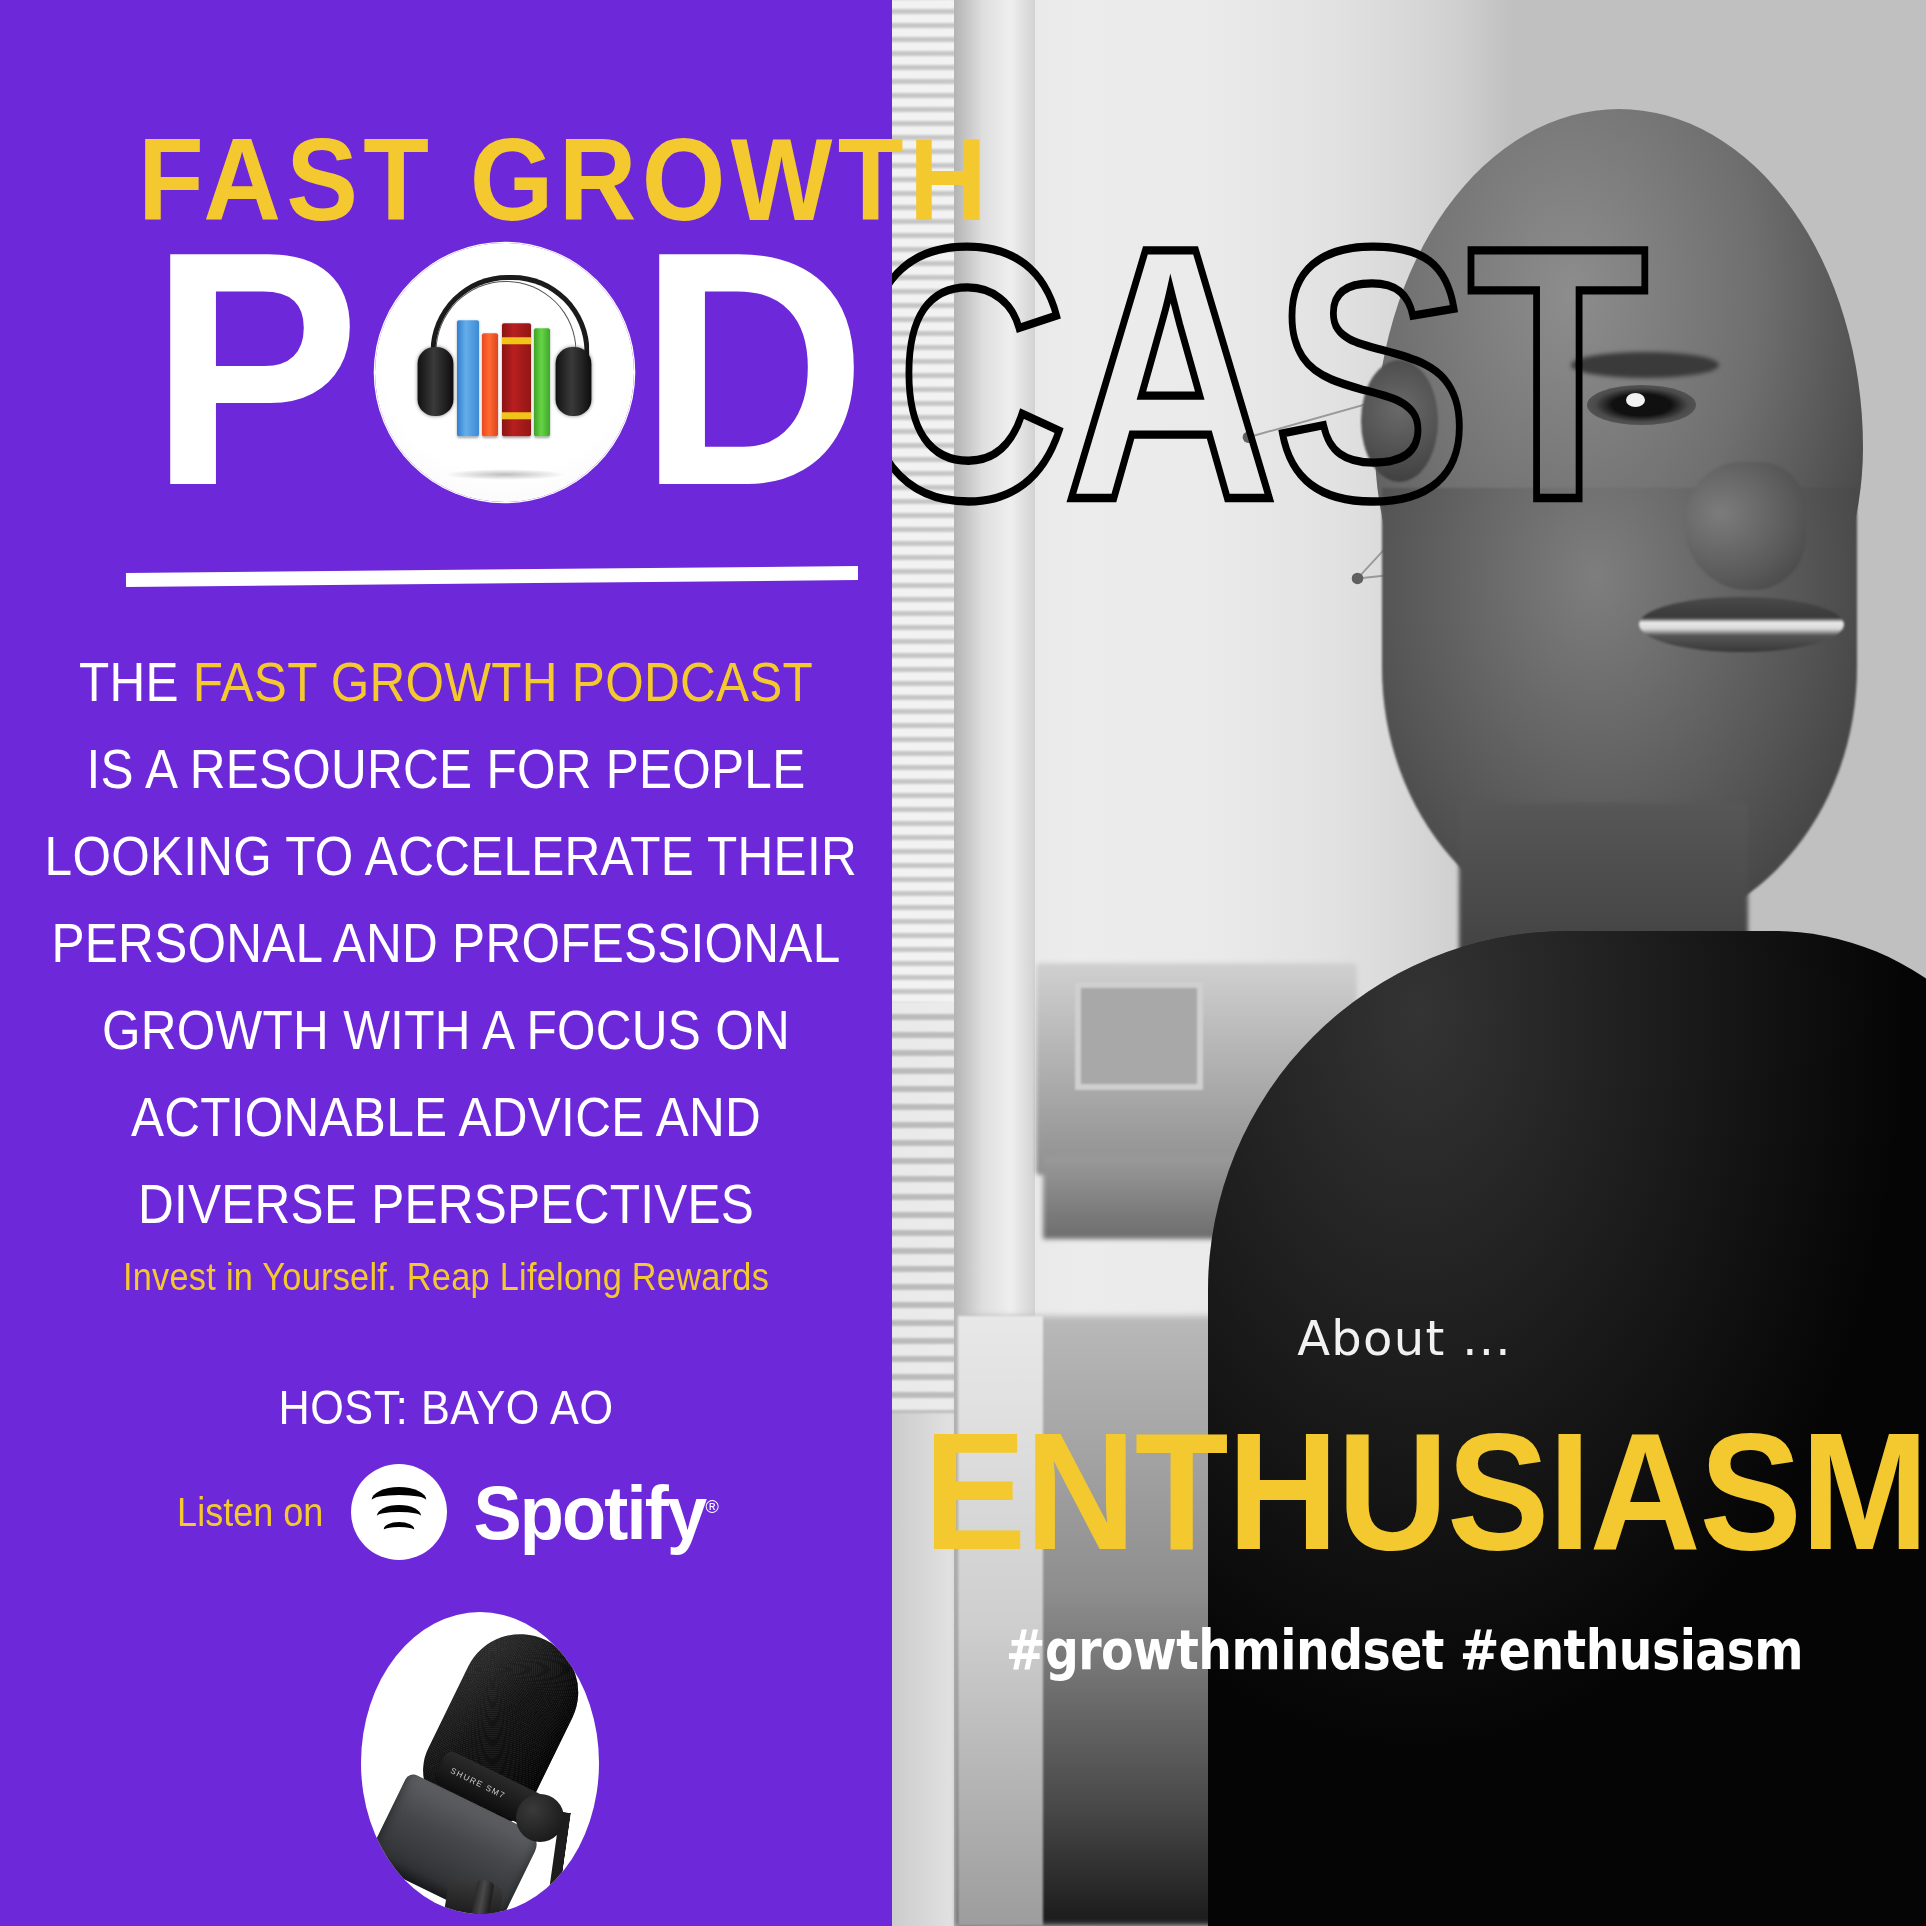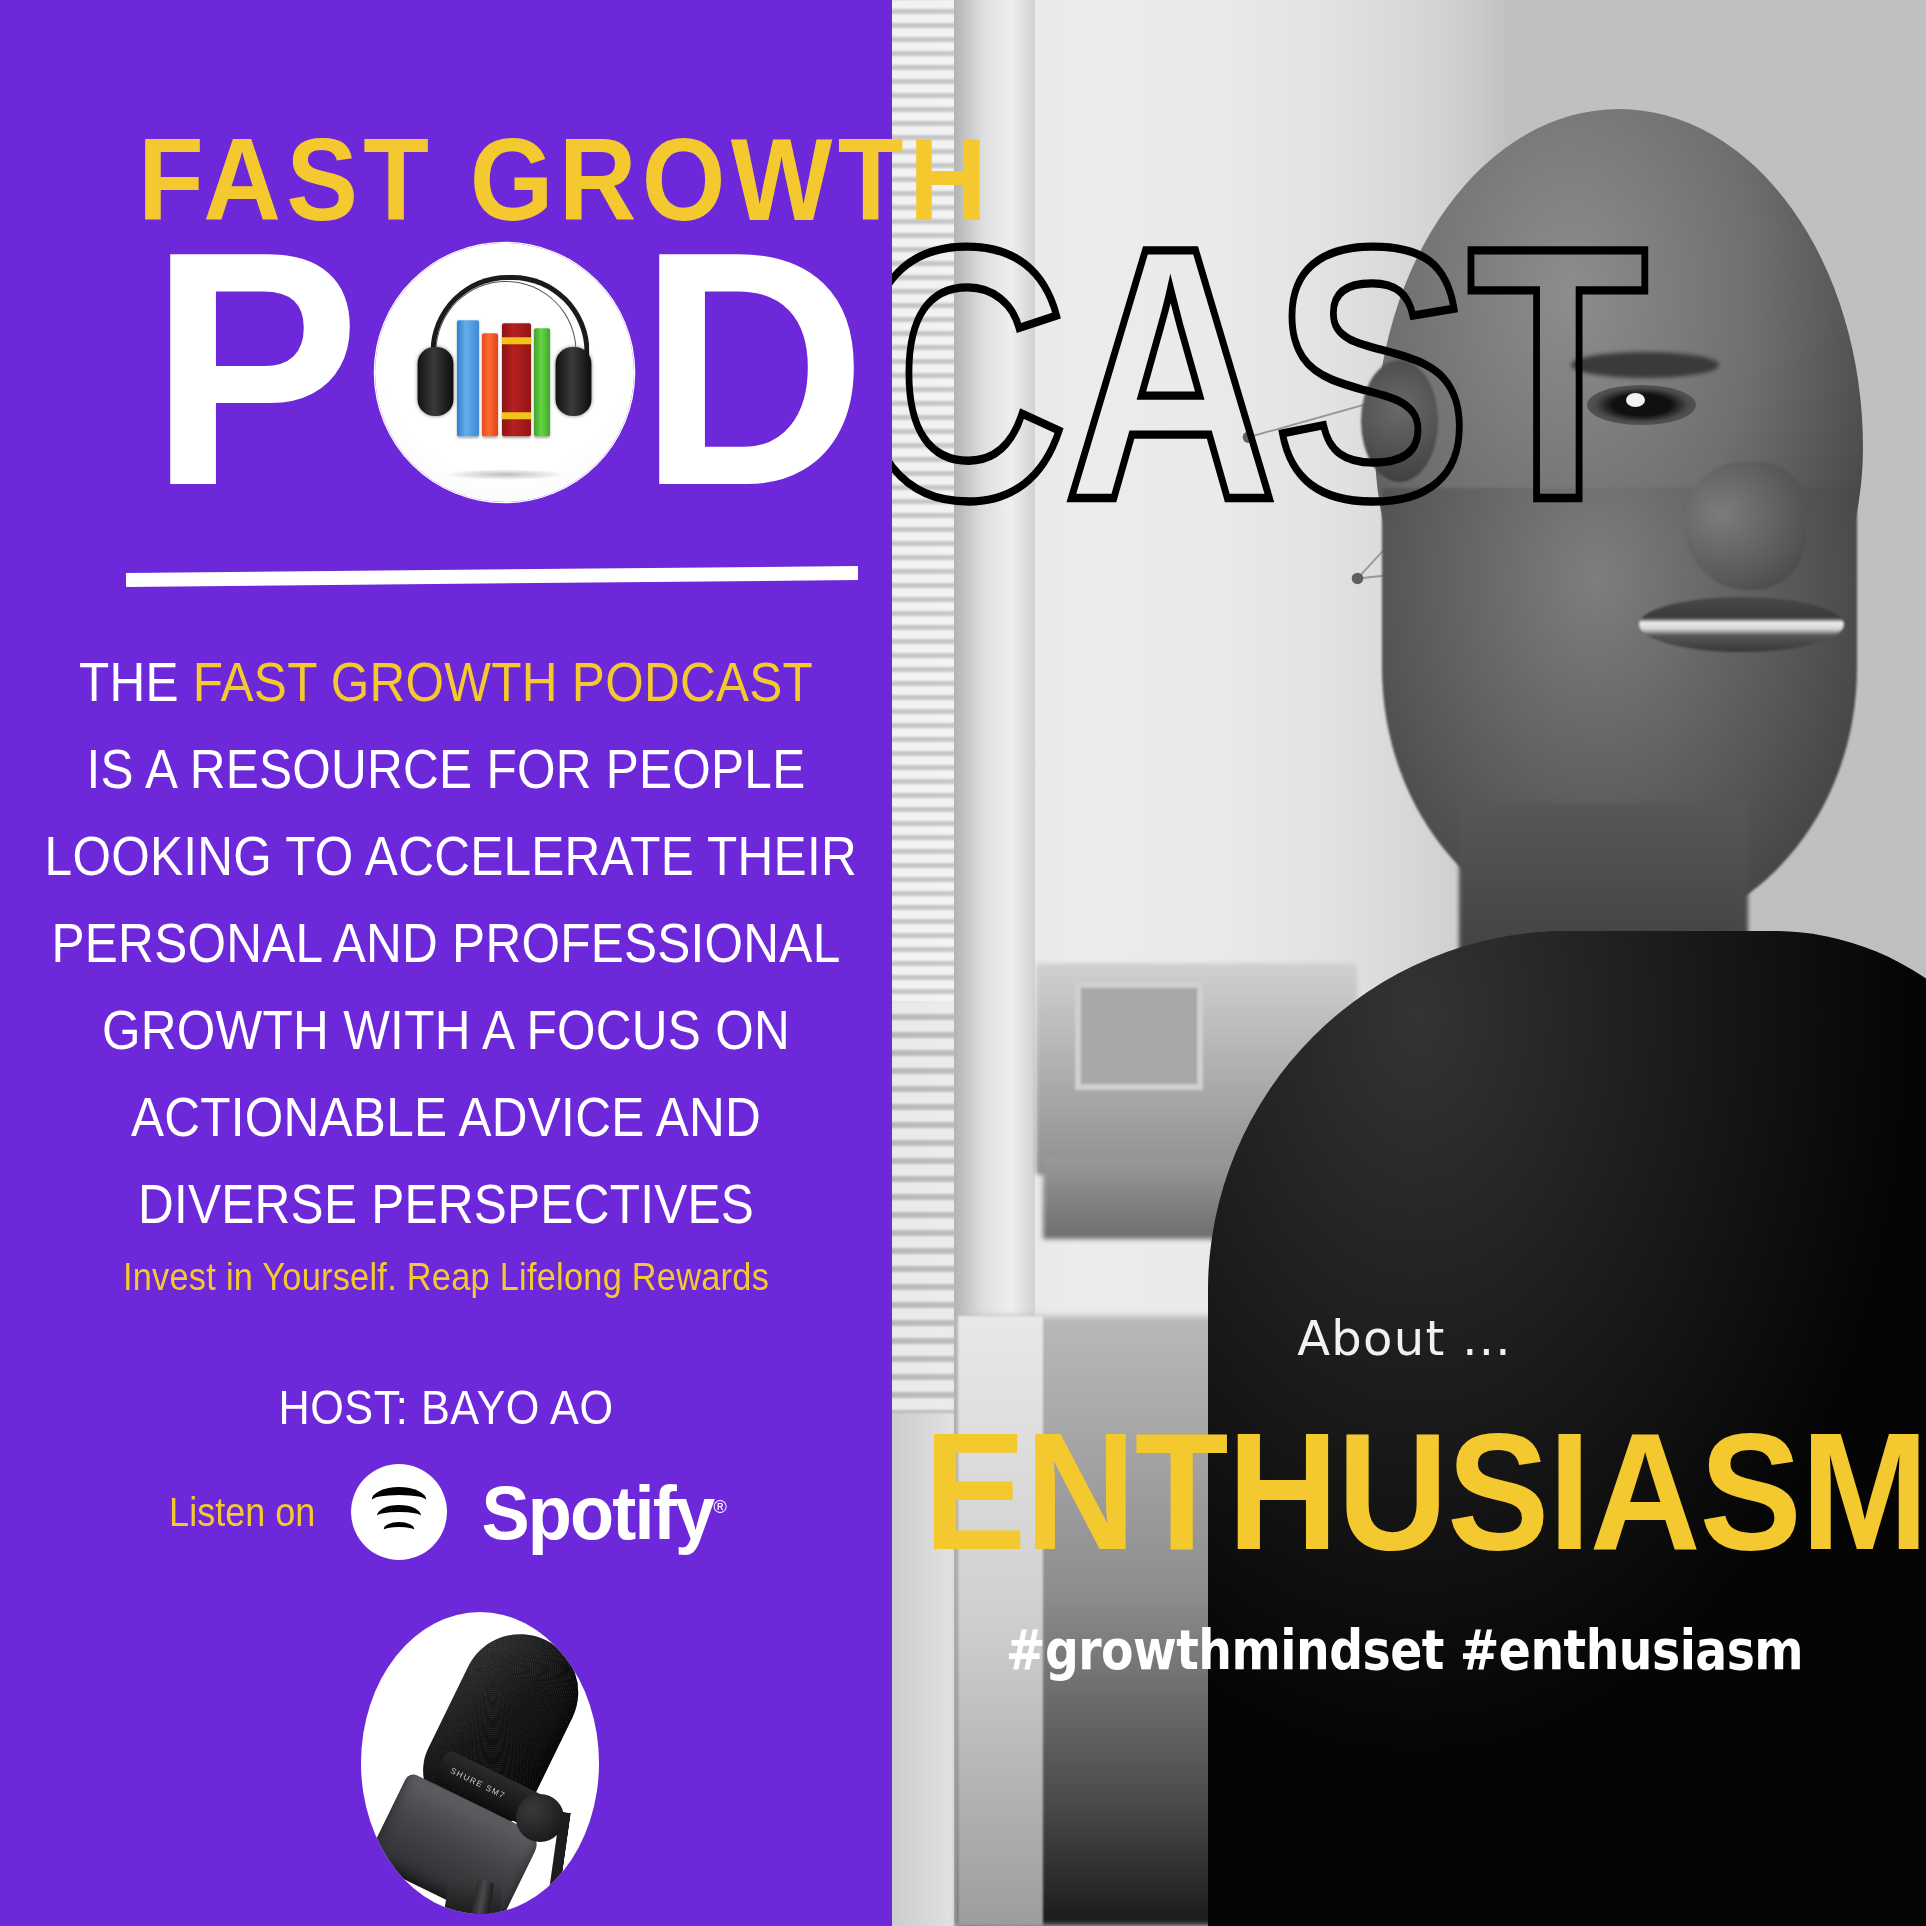--- a/index.html
+++ b/index.html
@@ -124,21 +124,21 @@
   .body-copy .ln{display:block;white-space:nowrap;}
 
   .tagline{position:absolute;left:0;top:1255px;width:892px;text-align:center;
      font-size:39px;color:#f3c92f;letter-spacing:0.3px;
      transform:scaleX(.88);transform-origin:center top;white-space:nowrap;}
 
   .host{position:absolute;left:0;top:1380px;width:892px;text-align:center;
      font-size:48px;color:#fff;letter-spacing:0.6px;
      transform:scaleX(.9);transform-origin:center top;white-space:nowrap;}
 
-  .spotify-row{position:absolute;left:0;top:1464px;width:892px;display:flex;align-items:center;justify-content:center;gap:28px;}
+  .spotify-row{position:absolute;left:0;top:1464px;width:892px;display:flex;align-items:center;justify-content:center;gap:20px;}
   .listen-on{font-size:40px;color:#f3c92f;transform:scaleX(.9);white-space:nowrap;}
   .sp-mark{width:96px;height:96px;border-radius:50%;background:#fff;position:relative;flex:0 0 auto;}
   .sp-mark i{position:absolute;left:50%;transform:translateX(-50%);border:0;background:transparent;
      border-top:7px solid #000;border-radius:50%;box-sizing:content-box;}
   .sp1{top:23px;width:55px;height:19px;border-top-width:8.3px !important;}
   .sp2{top:41px;width:44px;height:15.4px;border-top-width:7px !important;}
   .sp3{top:58px;width:31px;height:11px;border-top-width:5.8px !important;}
   .sp-word{font-size:76px;font-weight:700;color:#fff;letter-spacing:-1.9px;transform:scaleX(.95);white-space:nowrap;}
   .sp-reg{font-size:19px;vertical-align:super;font-weight:400;}
 

